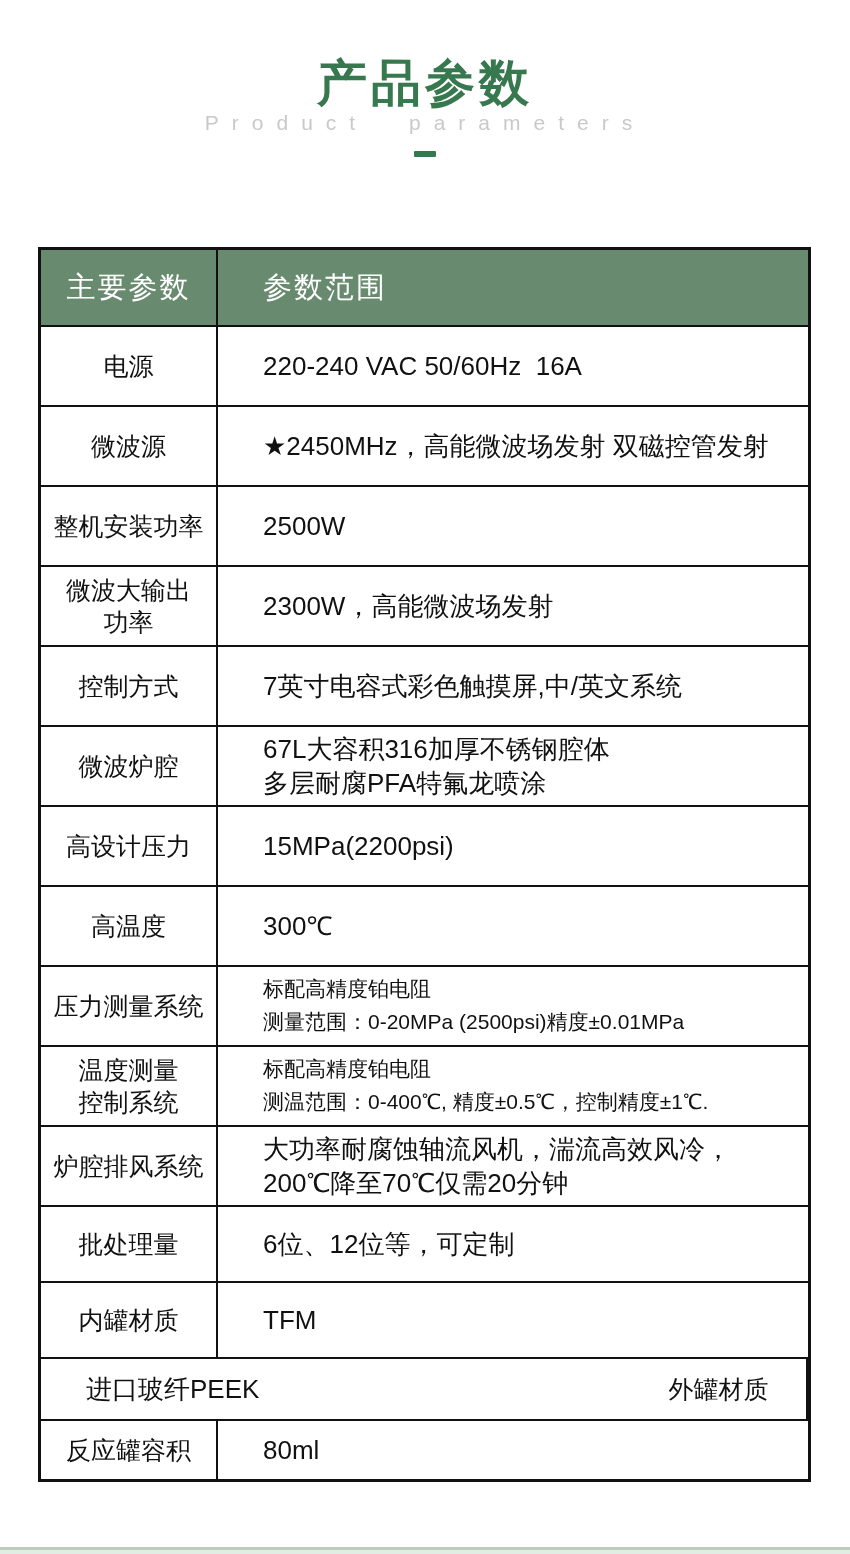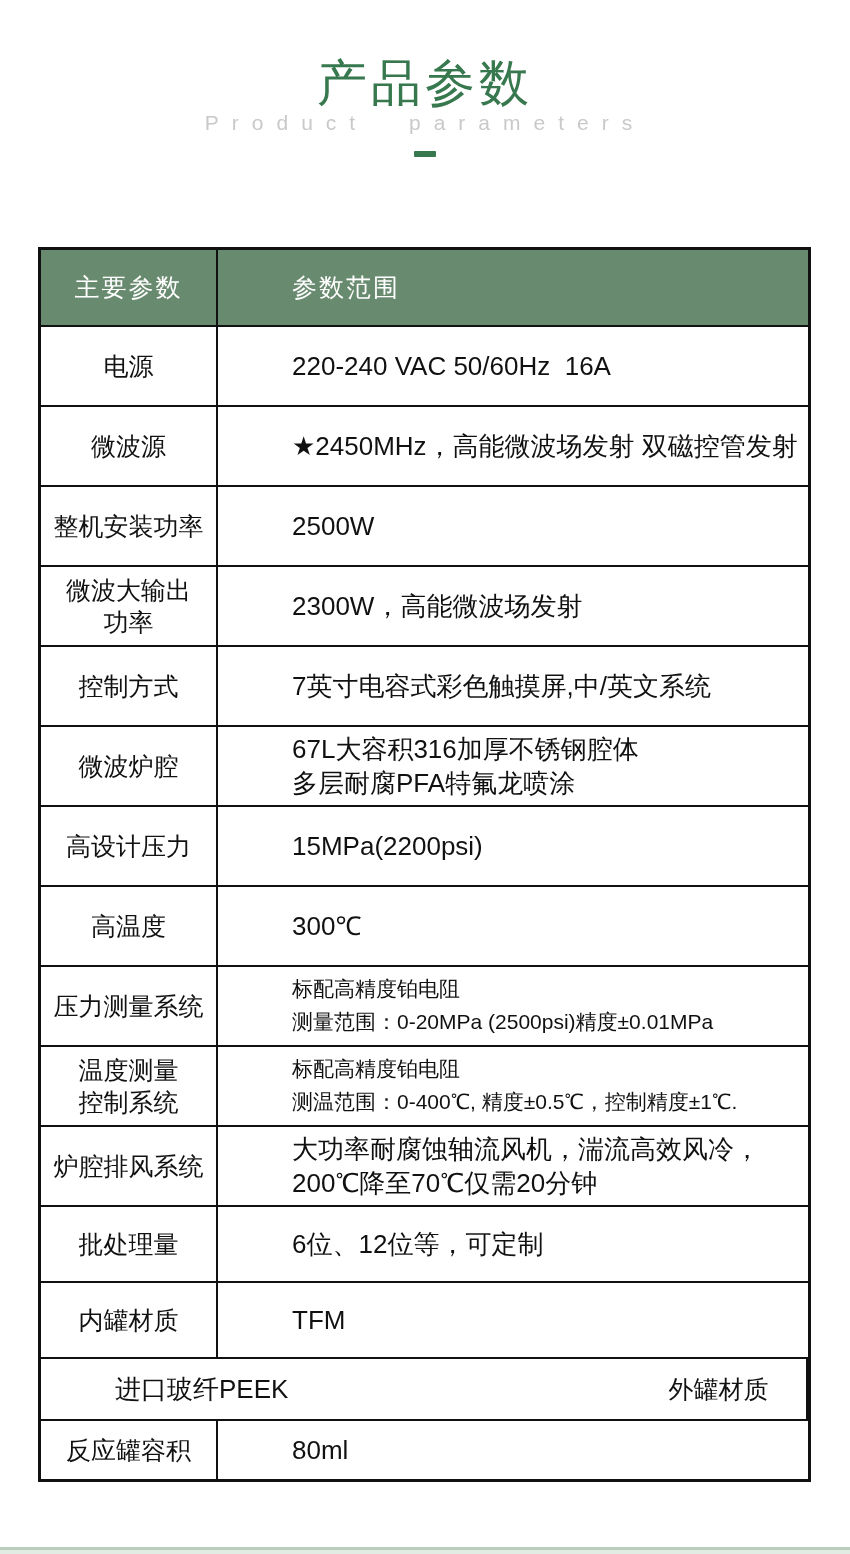--- a/index.html
+++ b/index.html
@@ -11,21 +11,21 @@
   html,body{margin:0;padding:0}
   body{
     width:850px;height:1554px;position:relative;overflow:hidden;
     background:#ffffff;
     font-family:"Liberation Sans", sans-serif;
     color:#111;
   }
   .title-block{position:absolute;top:0;left:0;width:850px;text-align:center}
   .page-title{
     margin:0;padding-top:56px;
-    font-size:50px;font-weight:400;letter-spacing:4px;
+    font-size:50px;font-weight:700;letter-spacing:4px;
     color:var(--title-green);line-height:1.1;
   }
   .page-subtitle{
     font-size:21px;color:var(--subtitle-gray);
     letter-spacing:13px;word-spacing:22px;
   }
   .title-dash{
     width:22px;height:6px;border-radius:1px;
     background:var(--title-green);
     margin:16px auto 0;
@@ -49,24 +49,23 @@
     border-right:2px solid var(--border);
     display:flex;flex-direction:column;align-items:center;justify-content:center;
     font-size:25px;line-height:1.3;text-align:center;
   }
   .cell-value{
     flex:1;min-width:0;
     display:flex;flex-direction:column;justify-content:center;
     padding:0 10px 0 45px;
     font-size:26px;line-height:1.32;
     white-space:pre-wrap;
-    margin-left:29px;
   }
   .header-row .cell-param,
-  .header-row .cell-value{font-size:25px;color:#fff;letter-spacing:2px;font-weight:400}
+  .header-row .cell-value{font-size:29px;color:#fff;letter-spacing:2px;font-weight:400}
   .cell-value.small{font-size:21px;line-height:1.55}
   
   #rows .row:nth-child(12),
   #rows .row:nth-child(13){height:76px}
   #rows .row:nth-child(14){height:62px}
   #rows .row:nth-child(15){height:60px}
 
   .bottom-strip{position:absolute;left:0;bottom:0;width:850px;height:7px}
   .bottom-strip .edge-line{height:3px;background:#b9cdba}
   .bottom-strip .edge-fill{height:4px;background:#e3ece3}

